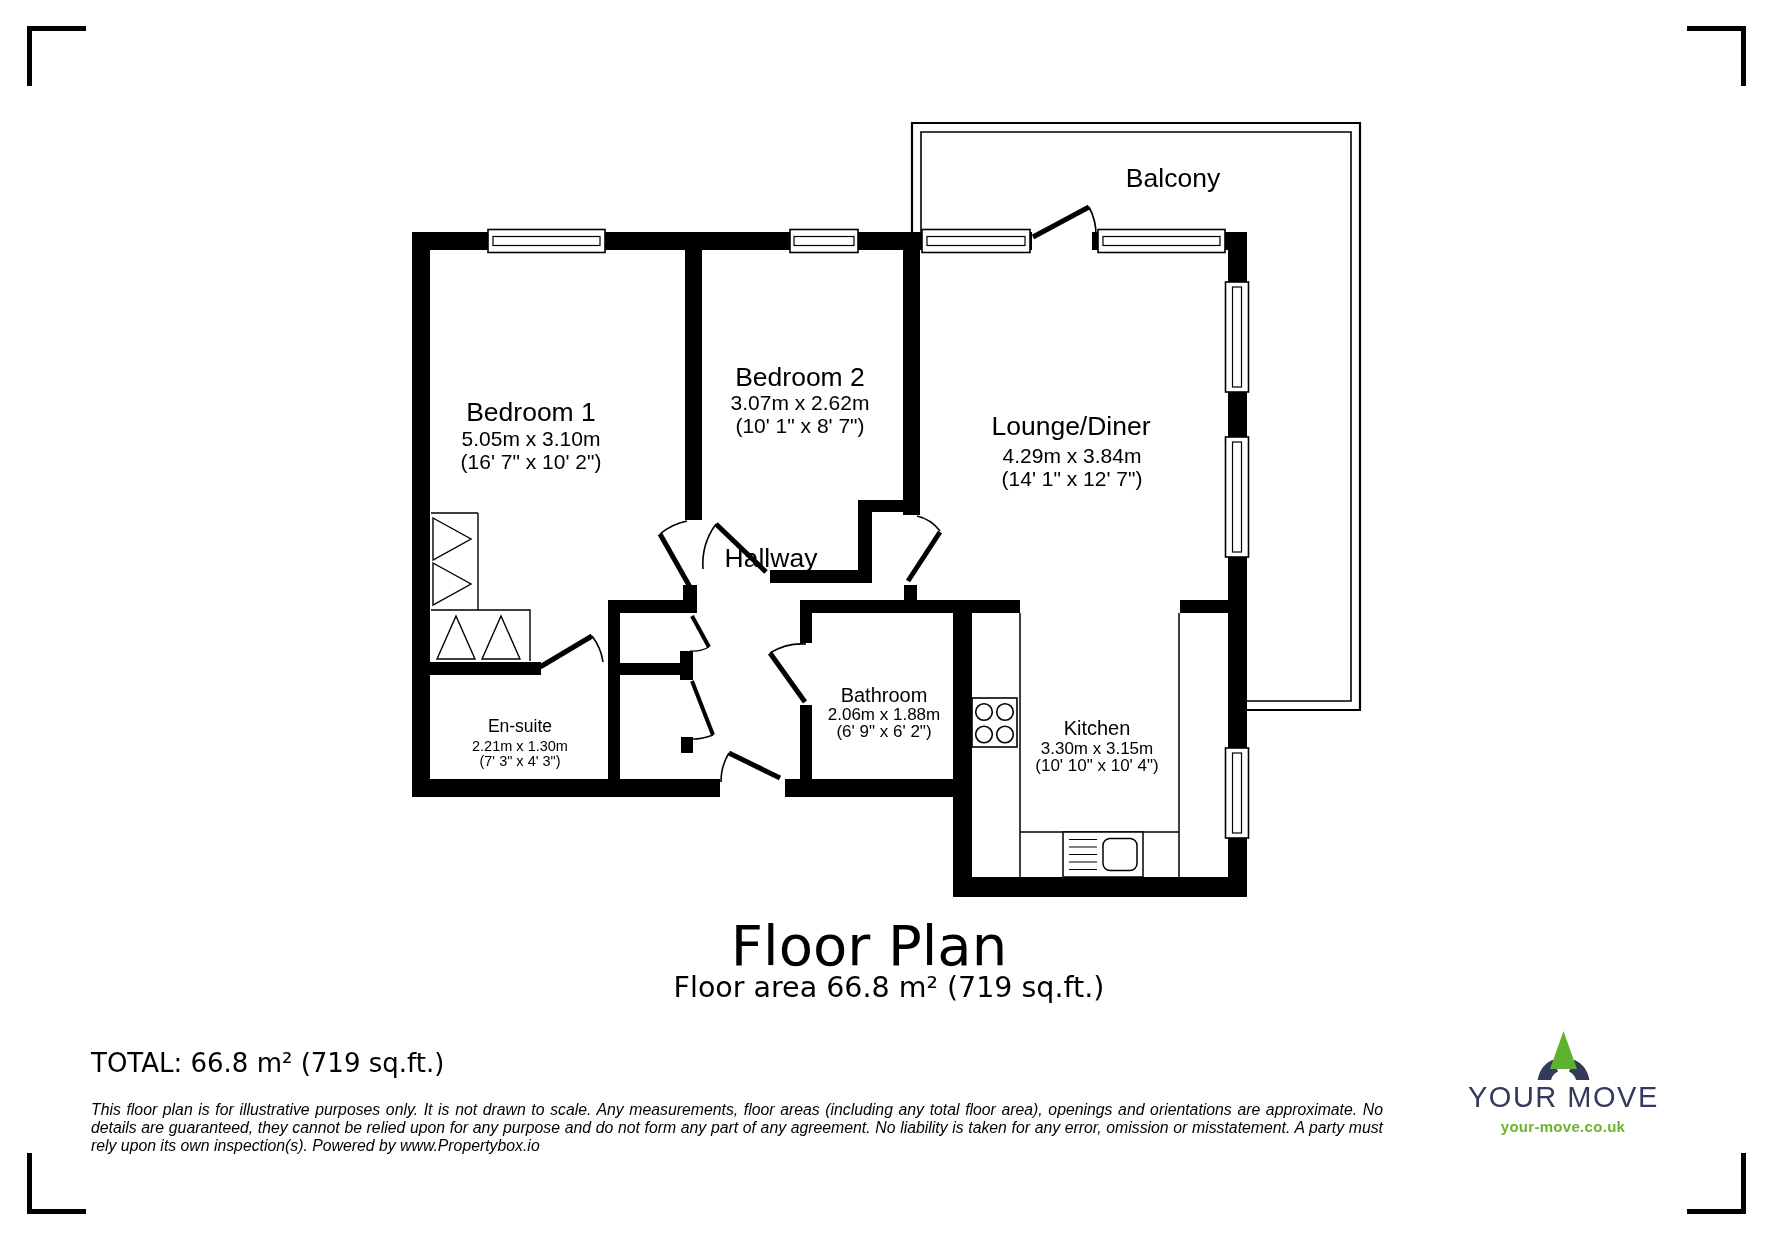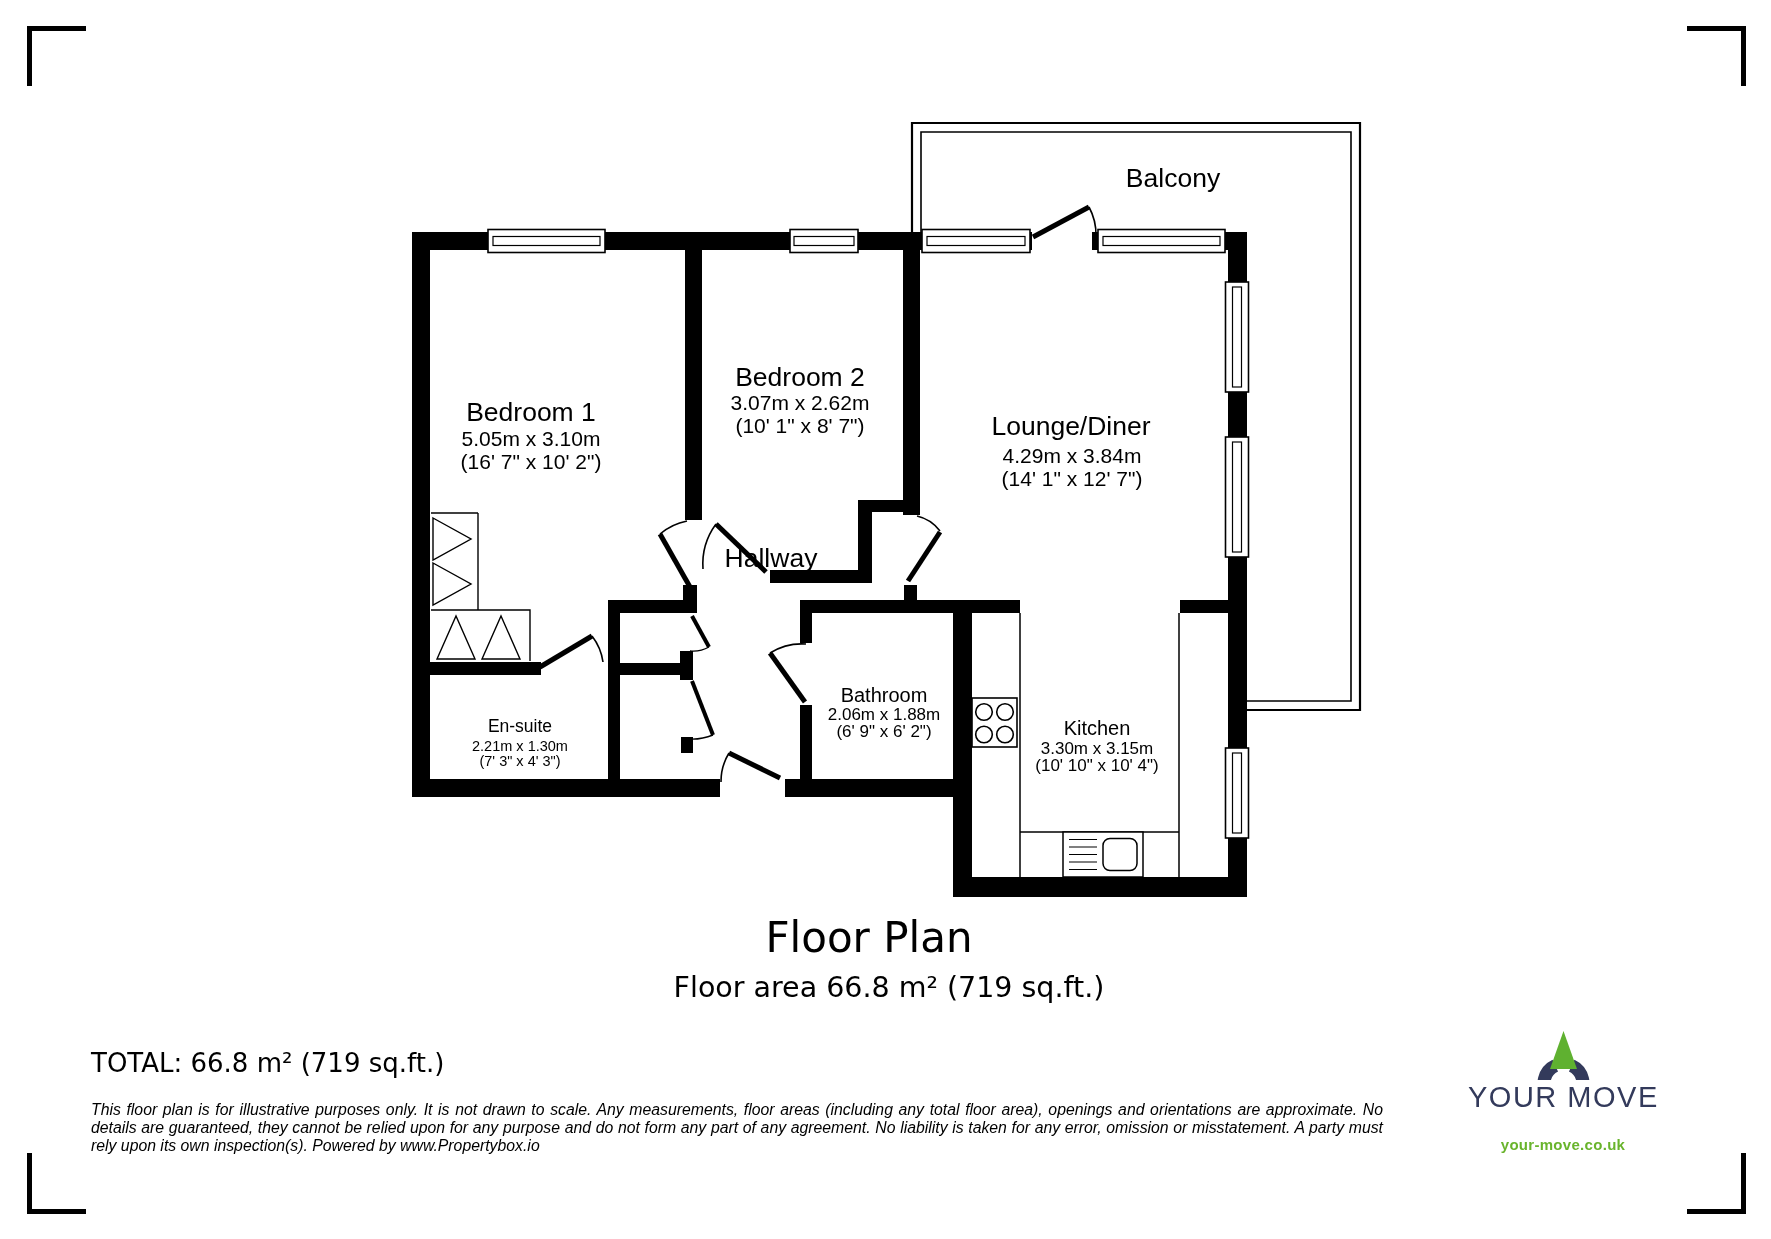--- a/index.html
+++ b/index.html
@@ -7,33 +7,33 @@
           font-family:"Liberation Sans",sans-serif;}
   .plan-svg{position:absolute;left:0;top:0;}
   svg text{font-family:"Liberation Sans",sans-serif;fill:#000;}
   .room-title{font-size:26.5px;}
   .room-dim{font-size:21px;}
   .room-title-md{font-size:20px;}
   .room-dim-md{font-size:17px;}
   .room-title-sm{font-size:17.5px;}
   .room-dim-sm{font-size:14.5px;}
   .big-title{position:absolute;left:869px;top:913px;transform:translateX(-50%);
-             font-family:"DejaVu Sans",sans-serif;font-size:42px;color:#000;white-space:nowrap;}
+             font-family:"DejaVu Sans",sans-serif;font-size:56px;color:#000;white-space:nowrap;}
   .sub-title{position:absolute;left:869px;top:971px;transform:translateX(-50%);
              font-family:"DejaVu Sans",sans-serif;font-size:28.5px;color:#000;white-space:nowrap;margin-left:20px;}
   .total-line{position:absolute;left:91px;top:1048px;
              font-family:"DejaVu Sans",sans-serif;font-size:26px;color:#000;white-space:nowrap;}
   .disclaimer{position:absolute;left:91px;top:1101px;width:1292px;
              font-family:"Liberation Sans",sans-serif;font-size:15.8px;line-height:17.8px;
              color:#000;text-align:justify;font-style:italic;}
   .logo{position:absolute;left:1468px;top:1018px;width:190px;}
   .logo-symbol{display:block;margin:0 auto;}
   .logo-brand{margin-top:1px;text-align:center;font-size:29px;letter-spacing:1.5px;
               color:#333a5b;white-space:nowrap;}
-  .logo-url{margin-top:22px;text-align:center;font-size:15px;font-weight:bold;
+  .logo-url{margin-top:4px;text-align:center;font-size:15px;font-weight:bold;
             color:#69b42c;letter-spacing:0.3px;}
 </style>
 </head>
 <body>
 
 <div class="canvas">
 
   <svg class="plan-svg" width="1771" height="1239" viewBox="0 0 1771 1239">
 
     <g stroke="#000" stroke-width="5" fill="none">

